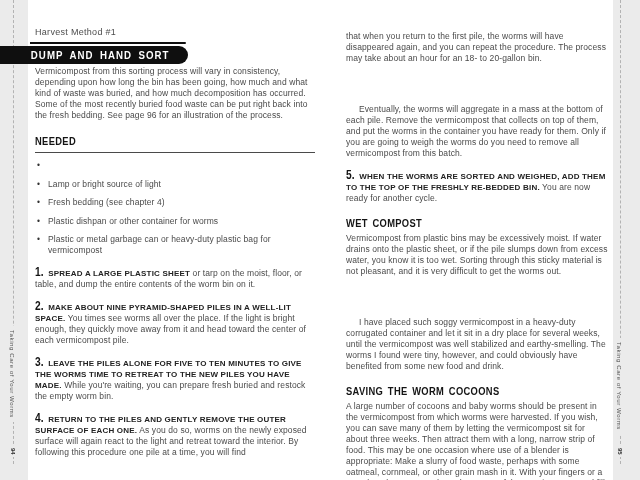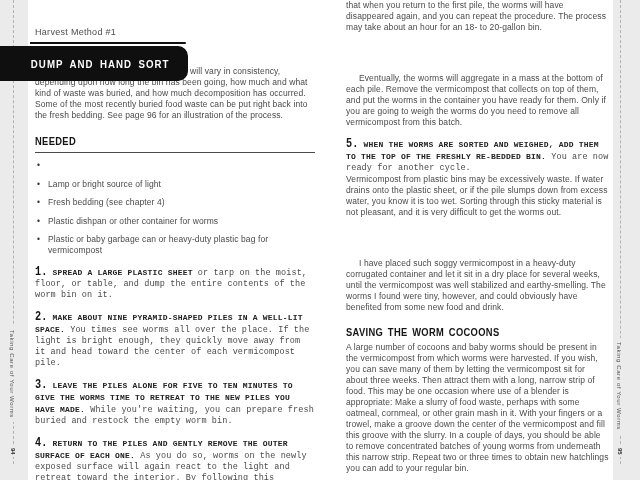--- a/index.html
+++ b/index.html
@@ -29,21 +29,21 @@
   }
   .strip-left  .page-num { left:10px; top:446px; }
   .strip-right .page-num { left:4px;  top:446px; }
 
   
   .banner-topline {
     position:absolute; left:30px; top:42px; width:156px; height:2px;
     background:#0f0f0f; border-radius:0 2px 2px 0; z-index:5;
   }
   .banner {
-    position:absolute; left:0; top:46px; width:188px; height:35px;
+    position:absolute; left:0; top:46px; width:188px; height:18px;
     background:#0f0f0f; border-radius:0 10px 10px 0; z-index:5;
     display:flex; align-items:center;
   }
   .banner-text {
     color:#ffffff; font-weight:bold; font-size:11px; letter-spacing:1.2px; word-spacing:3px;
     padding-left:35px; white-space:nowrap;
     display:inline-block; transform:scaleX(0.88); transform-origin:left center;
   }
 
   
@@ -58,28 +58,28 @@
   .indent { text-indent:13px;margin-top:40px; }
 
   .sec-head { font-size:11px; font-weight:bold; color:#141414; letter-spacing:0.4px; word-spacing:2px; line-height:12px; }
   .sec-head-inner { display:inline-block; transform:scaleX(0.85); transform-origin:left center; white-space:nowrap; }
   .needed-wrap { margin-top:10px; border-bottom:1px solid #4a4a4a; padding-bottom:3px; }
 
   .needed-list { list-style:none; margin:7px 0 0 0; padding:0; }
   .needed-list li { display:flex; margin-bottom:7.5px; }
   .bullet { flex:none; width:11px; padding-left:2px; color:#333; }
 
-  .step { margin-top:11px;font-family:Liberation Mono, monospace; }
+  .step { margin-top:11px; }
   .step-num {
     font-size:12px; font-weight:bold; color:#141414; margin-right:3px; line-height:11px;
     display:inline-block; transform:scaleX(0.85); transform-origin:left bottom;
   }
   .step-lead { font-size:8px; font-weight:bold; color:#232323; letter-spacing:0.2px; }
 
-  .col-right .p-first { }
+  .col-right .p-first { margin-top:31px; }
   .step5 { margin-top:11px; }
   .section-head-row { margin-top:9px; margin-bottom:2px; }
 </style>
 </head>
 <body>
 
 <div class="spread">
 
   <div class="strip strip-left">
     <div class="dash"></div>
@@ -118,40 +118,43 @@
       <li>
         <span class="bullet">•</span>
         <span>Fresh bedding (see chapter 4)</span>
       </li>
       <li>
         <span class="bullet">•</span>
         <span>Plastic dishpan or other container for worms</span>
       </li>
       <li>
         <span class="bullet">•</span>
-        <span>Plastic or baby garbage can or heavy-duty plastic bag for vermicompost</span>
+        <span>Plastic or metal garbage can or heavy-duty plastic bag for vermicompost</span>
       </li>
     </ul>
 
     <p class="body step"><span class="step-num">1.</span><span class="step-lead">SPREAD A LARGE PLASTIC SHEET</span><span> or tarp on the moist, floor, or table, and dump the entire contents of the worm bin on it.</span></p>
 
     <p class="body step"><span class="step-num">2.</span><span class="step-lead">MAKE ABOUT NINE PYRAMID-SHAPED PILES IN A WELL-LIT SPACE.</span><span> You times see worms all over the place. If the light is bright enough, they quickly move away from it and head toward the center of each vermicompost pile.</span></p>
 
     <p class="body step"><span class="step-num">3.</span><span class="step-lead">LEAVE THE PILES ALONE FOR FIVE TO TEN MINUTES TO GIVE THE WORMS TIME TO RETREAT TO THE NEW PILES YOU HAVE MADE.</span><span> While you're waiting, you can prepare fresh buried and restock the empty worm bin.</span></p>
 
     <p class="body step"><span class="step-num">4.</span><span class="step-lead">RETURN TO THE PILES AND GENTLY REMOVE THE OUTER SURFACE OF EACH ONE.</span><span> As you do so, worms on the newly exposed surface will again react to the light and retreat toward the interior. By following this procedure one pile at a time, you will find</span></p>
   </div>
 
   <div class="col col-right">
     <p class="body p-first">that when you return to the first pile, the worms will have disappeared again, and you can repeat the procedure. The process may take about an hour for an 18- to 20-gallon bin.</p>
     <p class="body indent">Eventually, the worms will aggregate in a mass at the bottom of each pile. Remove the vermicompost that collects on top of them, and put the worms in the container you have ready for them. Only if you are going to weigh the worms do you need to remove all vermicompost from this batch.</p>
 
     <p class="body step step5"><span class="step-num">5.</span><span class="step-lead">WHEN THE WORMS ARE SORTED AND WEIGHED, ADD THEM TO THE TOP OF THE FRESHLY RE-BEDDED BIN.</span><span> You are now ready for another cycle.</span></p>
 
-    <p class="body">Vermicompost from plastic bins may be excessively waste. If water drains onto the plastic sheet, or if the pile slumps down from excess water, you know it is too wet. Sorting through this sticky material is not pleasant, and it is very difficult to get the worms out.</p>
+    <div class="section-head-row">
+      <span class="sec-head"><span class="sec-head-inner">WET COMPOST</span></span>
+    </div>
+    <p class="body">Vermicompost from plastic bins may be excessively moist. If water drains onto the plastic sheet, or if the pile slumps down from excess water, you know it is too wet. Sorting through this sticky material is not pleasant, and it is very difficult to get the worms out.</p>
     <p class="body indent">I have placed such soggy vermicompost in a heavy-duty corrugated container and let it sit in a dry place for several weeks, until the vermicompost was well stabilized and earthy-smelling. The worms I found were tiny, however, and could obviously have benefited from some new food and drink.</p>
 
     <div class="section-head-row">
       <span class="sec-head"><span class="sec-head-inner">SAVING THE WORM COCOONS</span></span>
     </div>
     <p class="body">A large number of cocoons and baby worms should be present in the vermicompost from which worms were harvested. If you wish, you can save many of them by letting the vermicompost sit for about three weeks. Then attract them with a long, narrow strip of food. This may be one occasion where use of a blender is appropriate: Make a slurry of food waste, perhaps with some oatmeal, cornmeal, or other grain mash in it. With your fingers or a trowel, make a groove down the center of the vermicompost and fill this groove with the slurry. In a couple of days, you should be able to remove concentrated batches of young worms from underneath this narrow strip. Repeat two or three times to obtain new hatchlings you can add to your regular bin.</p>
   </div>
 
 </div>
 

